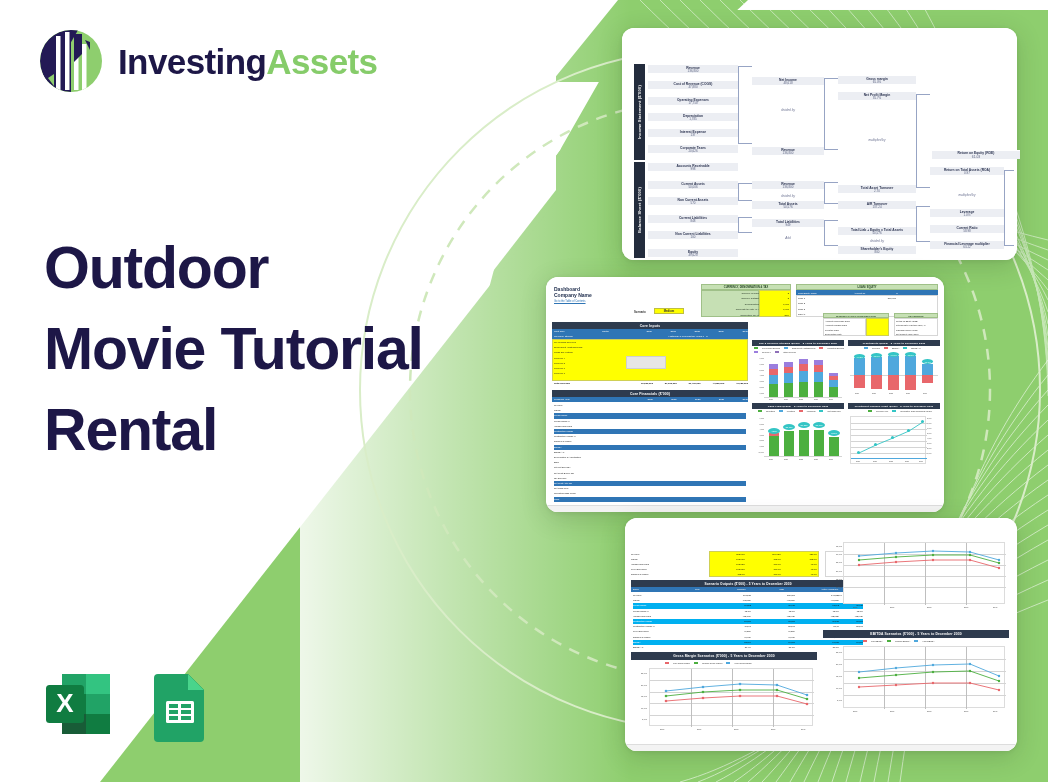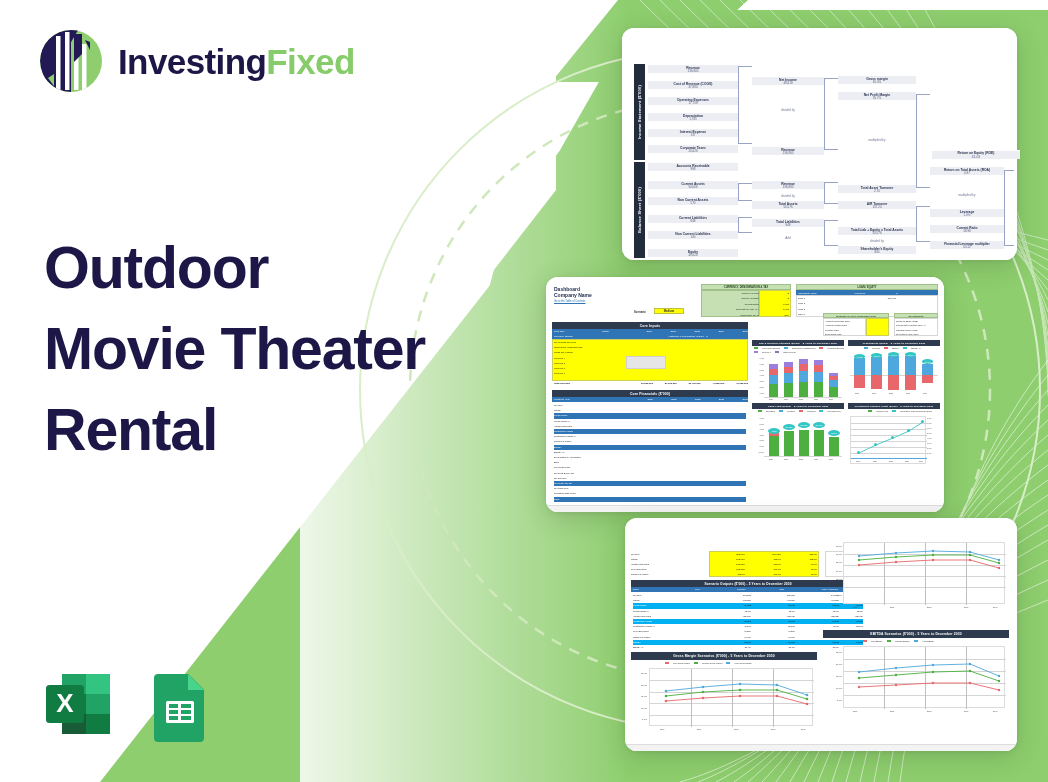--- a/index.html
+++ b/index.html
@@ -234,25 +234,25 @@
           <rect x="27" y="4" width="4.5" height="58" fill="#ffffff"></rect>
           <rect x="36" y="10" width="4.5" height="52" fill="#ffffff"></rect>
           <rect x="44" y="16" width="4.5" height="46" fill="#ffffff"></rect>
           <path d="M36 6 L44 6 L44 26 L36 34 Z" fill="#231a55"></path>
           <path d="M47 12 L52 14 L52 22 Z" fill="#231a55"></path>
           <path d="M10 50 L16 46 L16 58 Z" fill="#8ece6e"></path>
         </g>
       </svg>
     </span>
     <span class="logo-text">
-      <span class="w1">Investing</span><span class="w2">Fixed</span>
+      <span class="w1">Investing</span><span class="w2">Assets</span>
     </span>
   </div>
 
-  <h1 class="headline">Outdoor Movie Theater Rental</h1>
+  <h1 class="headline">Outdoor Movie Tutorial Rental</h1>
 
   <div class="app-icons">
     <span class="app-icon">
       <svg viewBox="0 0 76 76" width="76" height="76" xmlns="http://www.w3.org/2000/svg">
         <rect x="22" y="6" width="48" height="20" fill="#21a366"></rect>
         <rect x="22" y="26" width="48" height="20" fill="#107c41"></rect>
         <rect x="22" y="46" width="48" height="20" fill="#185c37"></rect>
         <rect x="46" y="6" width="24" height="20" fill="#33c481"></rect>
         <rect x="46" y="26" width="24" height="20" fill="#21a366"></rect>
         <rect x="46" y="46" width="24" height="20" fill="#107c41"></rect>

